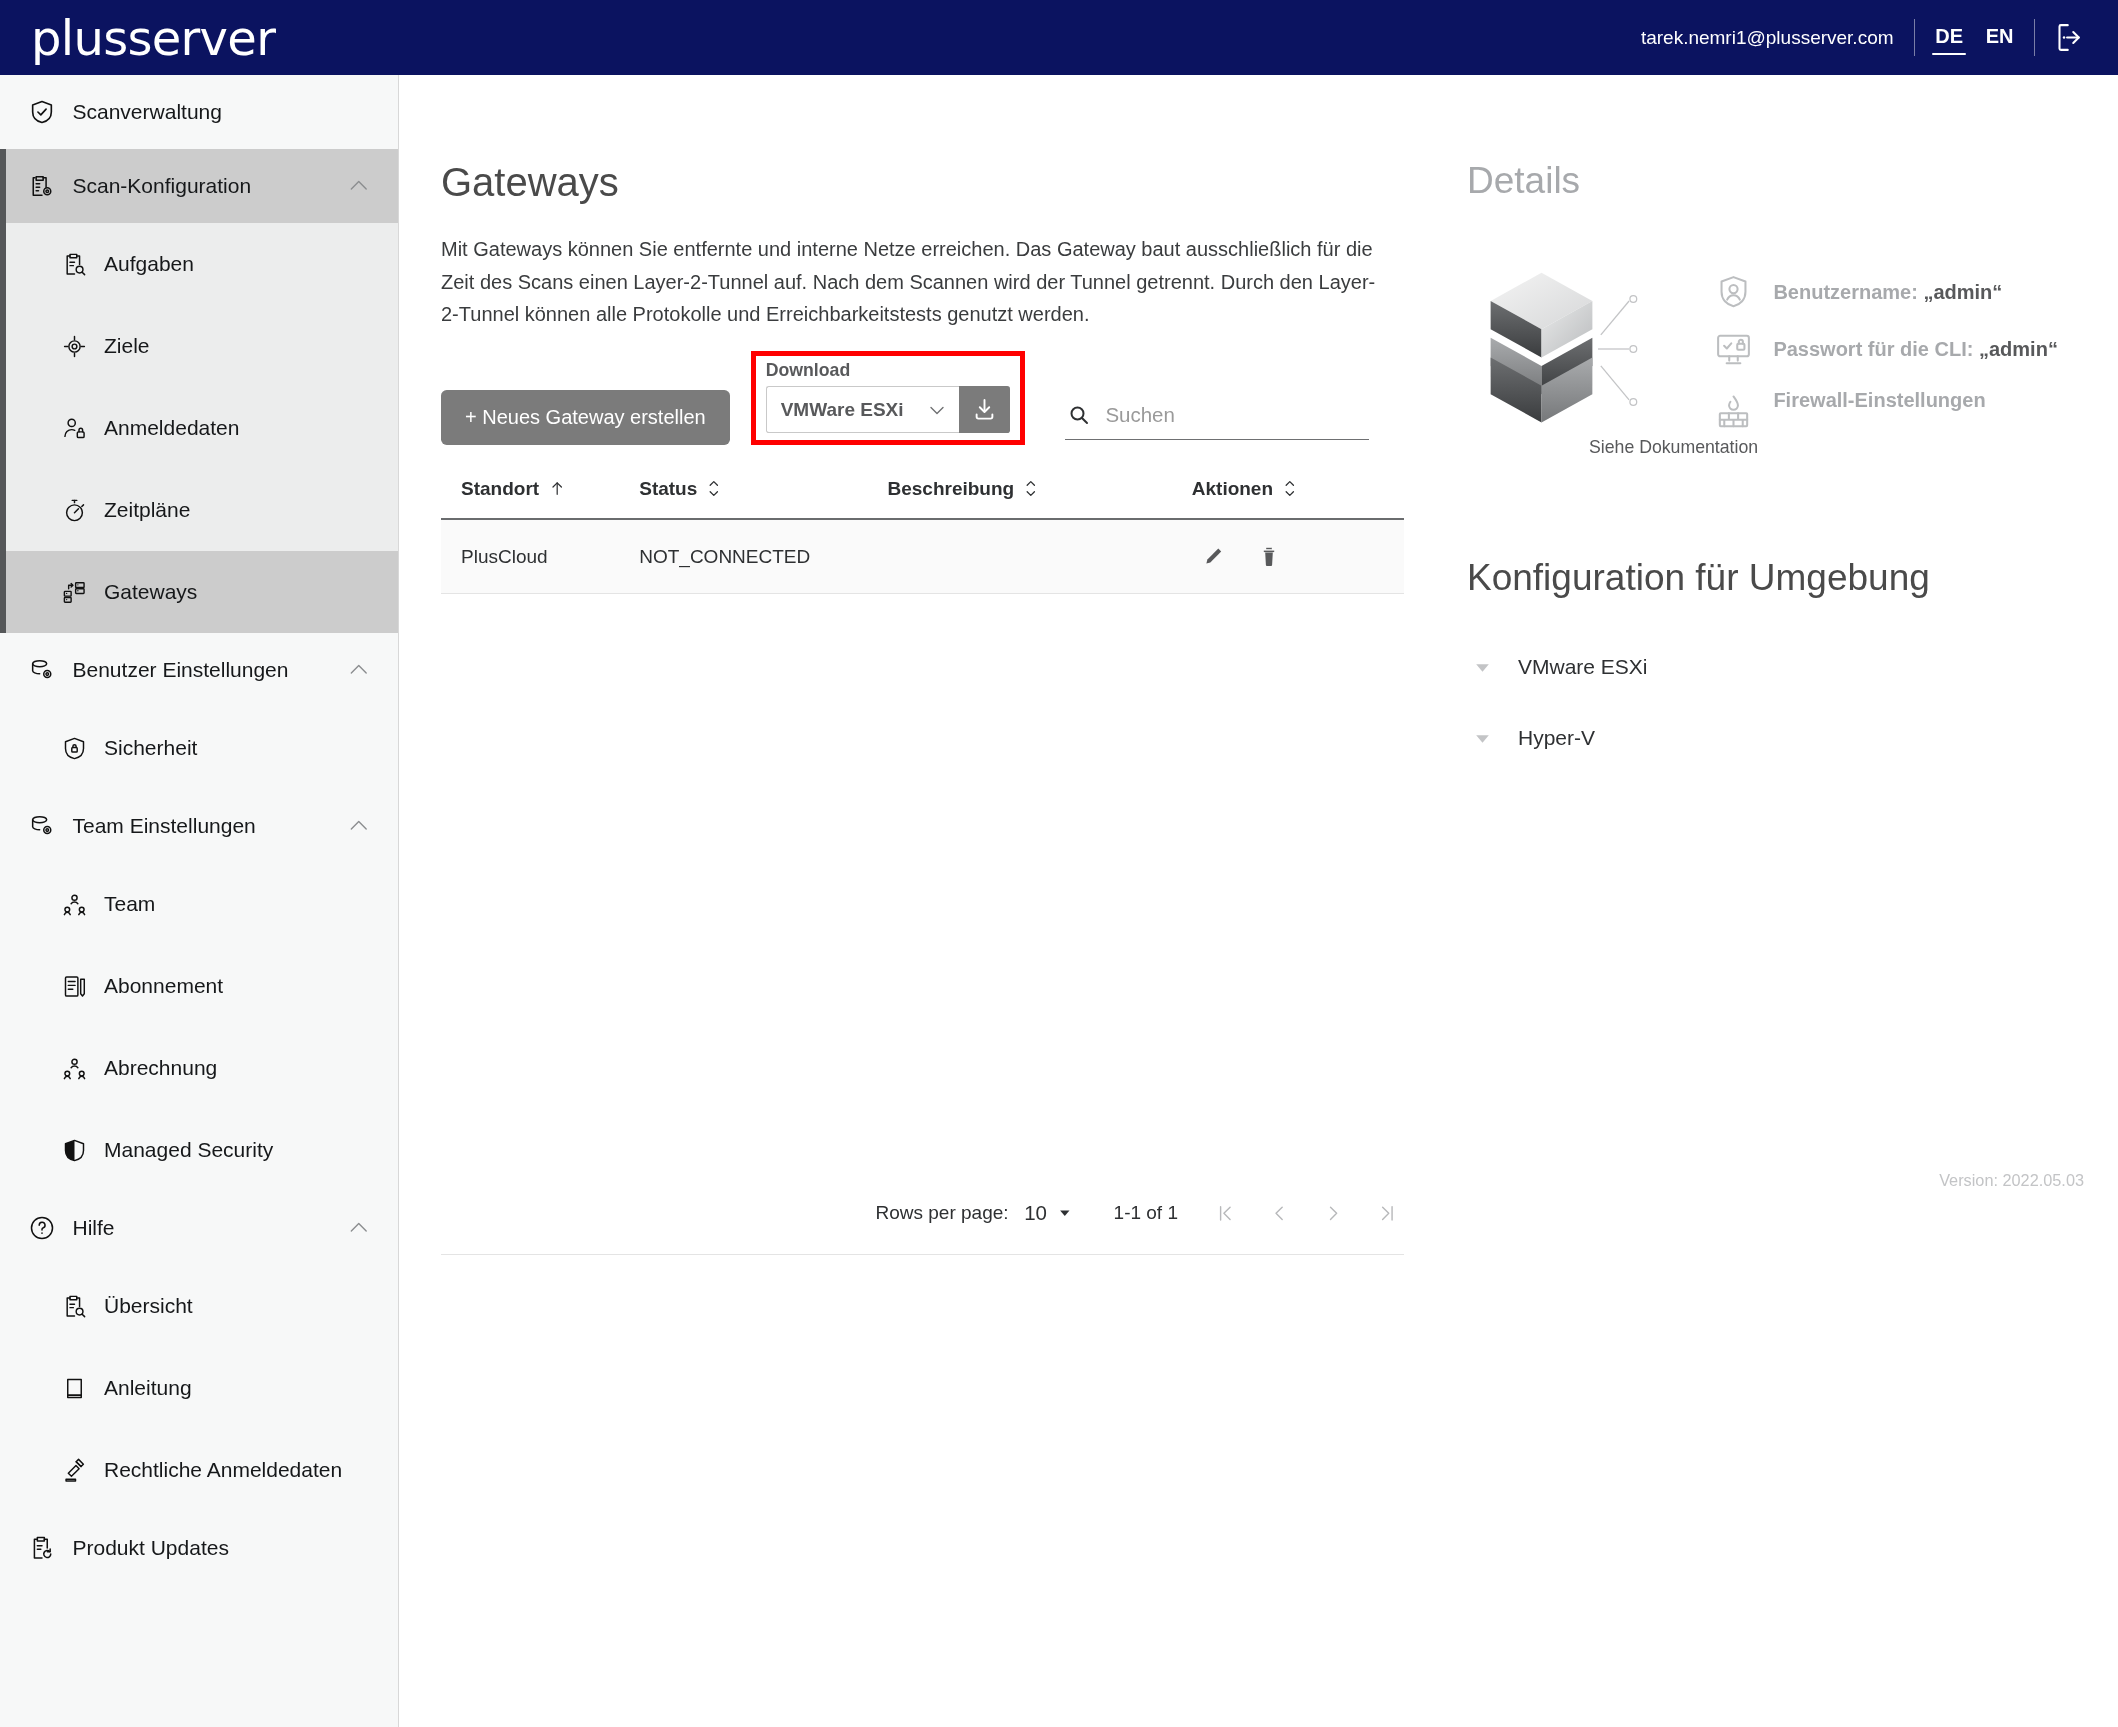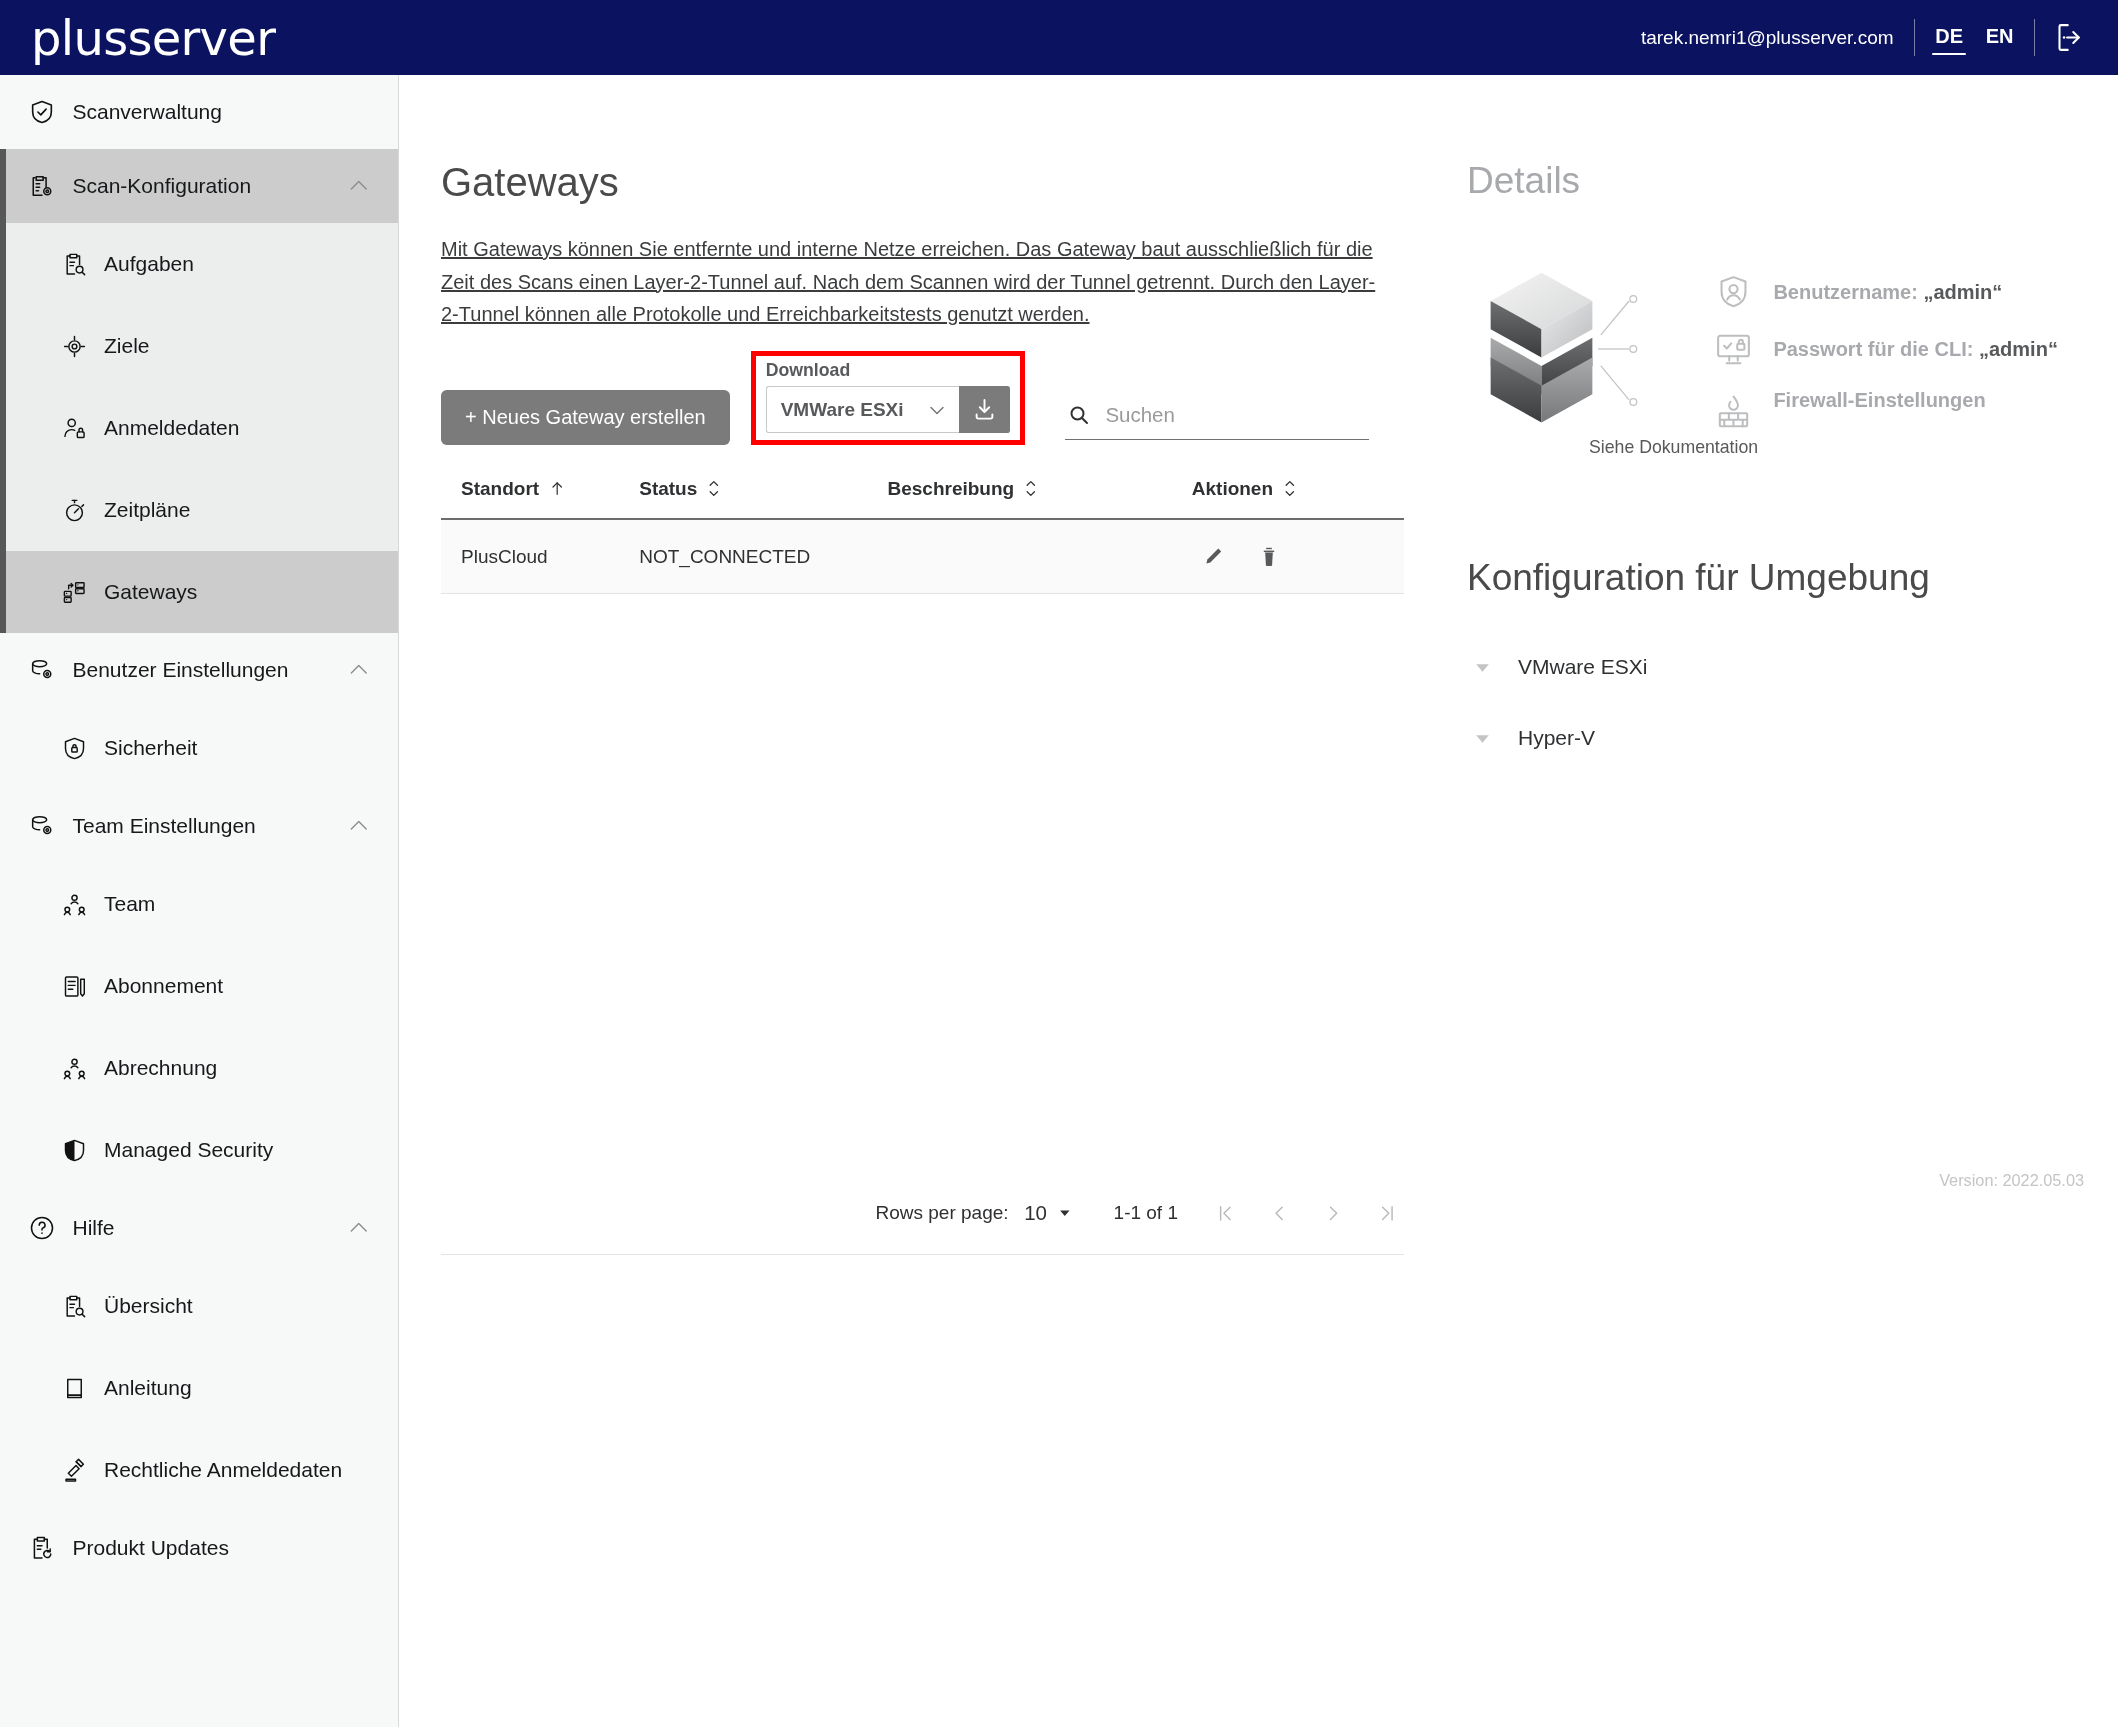--- a/index.html
+++ b/index.html
@@ -82,21 +82,21 @@
     display:flex; align-items:center; height: 74px; padding-left: 25.5px;
     font-size: 21px; color:#16181a; background:#f7f8f8;
   }
   .nav-solo .ico { width:33px; height:33px; margin-right:14px; flex:0 0 33px;
     display:flex; align-items:center; justify-content:center; }
   svg { display:block; }
 
   
   .main { flex:1; min-width:0; background:#fff; padding: 85px 42px 0 42px; position:relative; }
   .page-title { font-size: 40px; color:#4a4a4a; font-weight:400; margin-bottom: 28px; }
-  .page-desc { font-size: 20px; color:#3a3c3e; line-height: 1.63; max-width: 949px; margin-bottom: 25.5px; text-decoration: underline; }
+  .page-desc { font-size: 20px; color:#3a3c3e; line-height: 1.63; max-width: 949px; margin-bottom: 25.5px; }
 
   .toolbar { display:flex; align-items:flex-end; gap:0; height:89px; }
   .btn-primary {
     background:#7b7b7b; color:#ffffff; border:none;
     font-size: 20px; height: 55px; padding: 0 24px; border-radius: 5.7px;
     font-family: "Liberation Sans", sans-serif; cursor:pointer;
     display:flex; align-items:center; justify-content:center;
   }
   .dl-highlight {
     border: 5px solid #ff0000; background:#fff;

